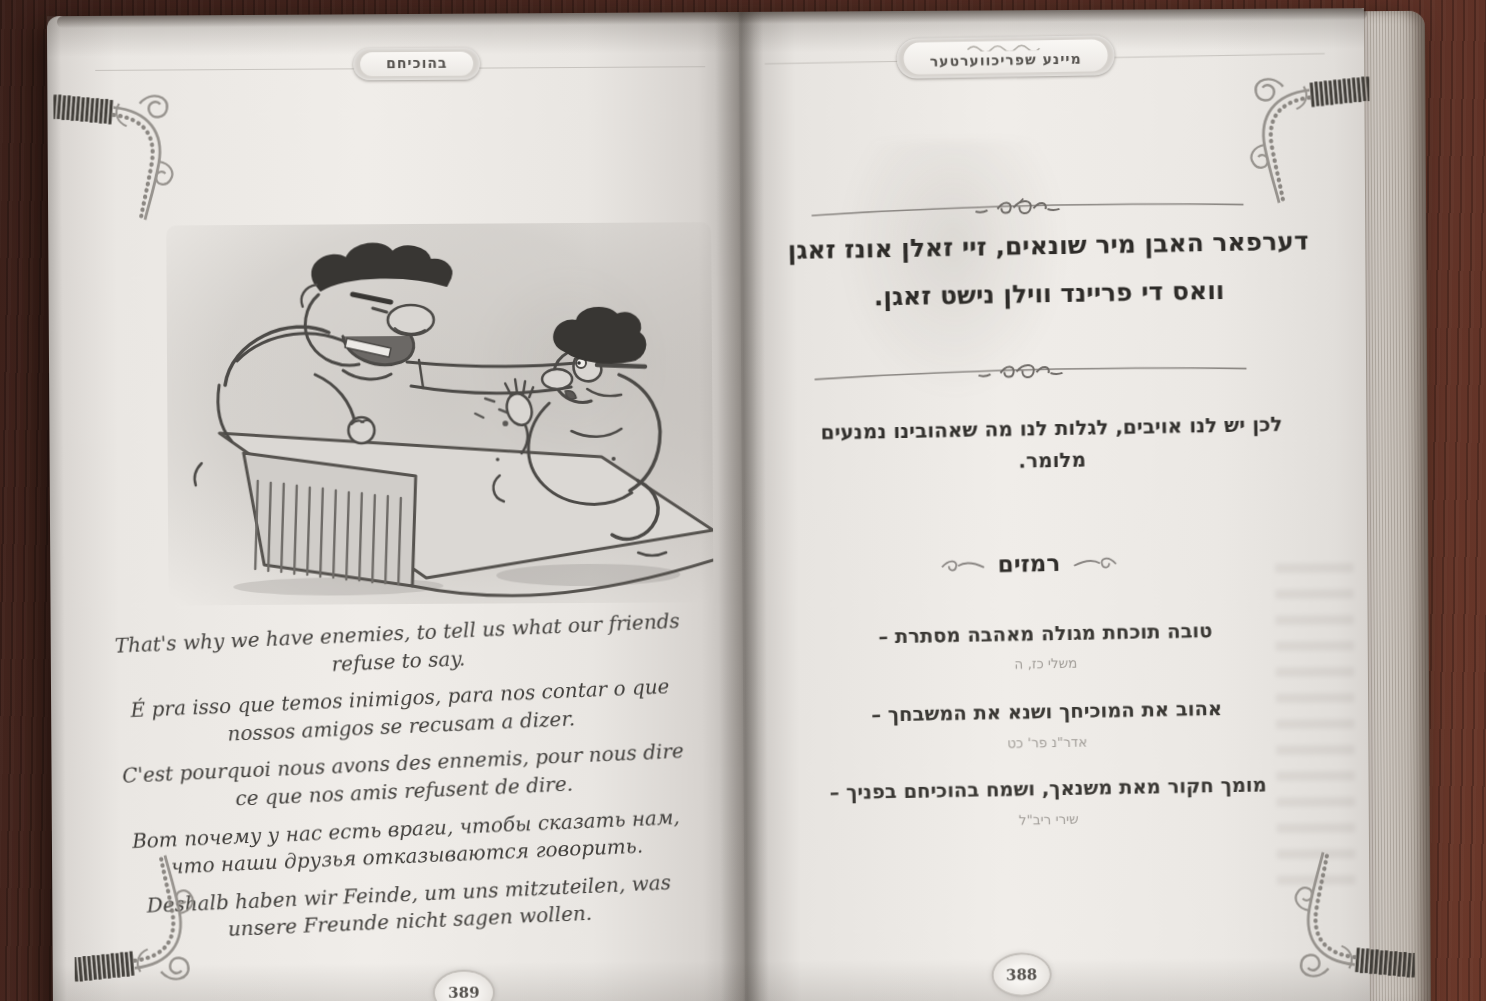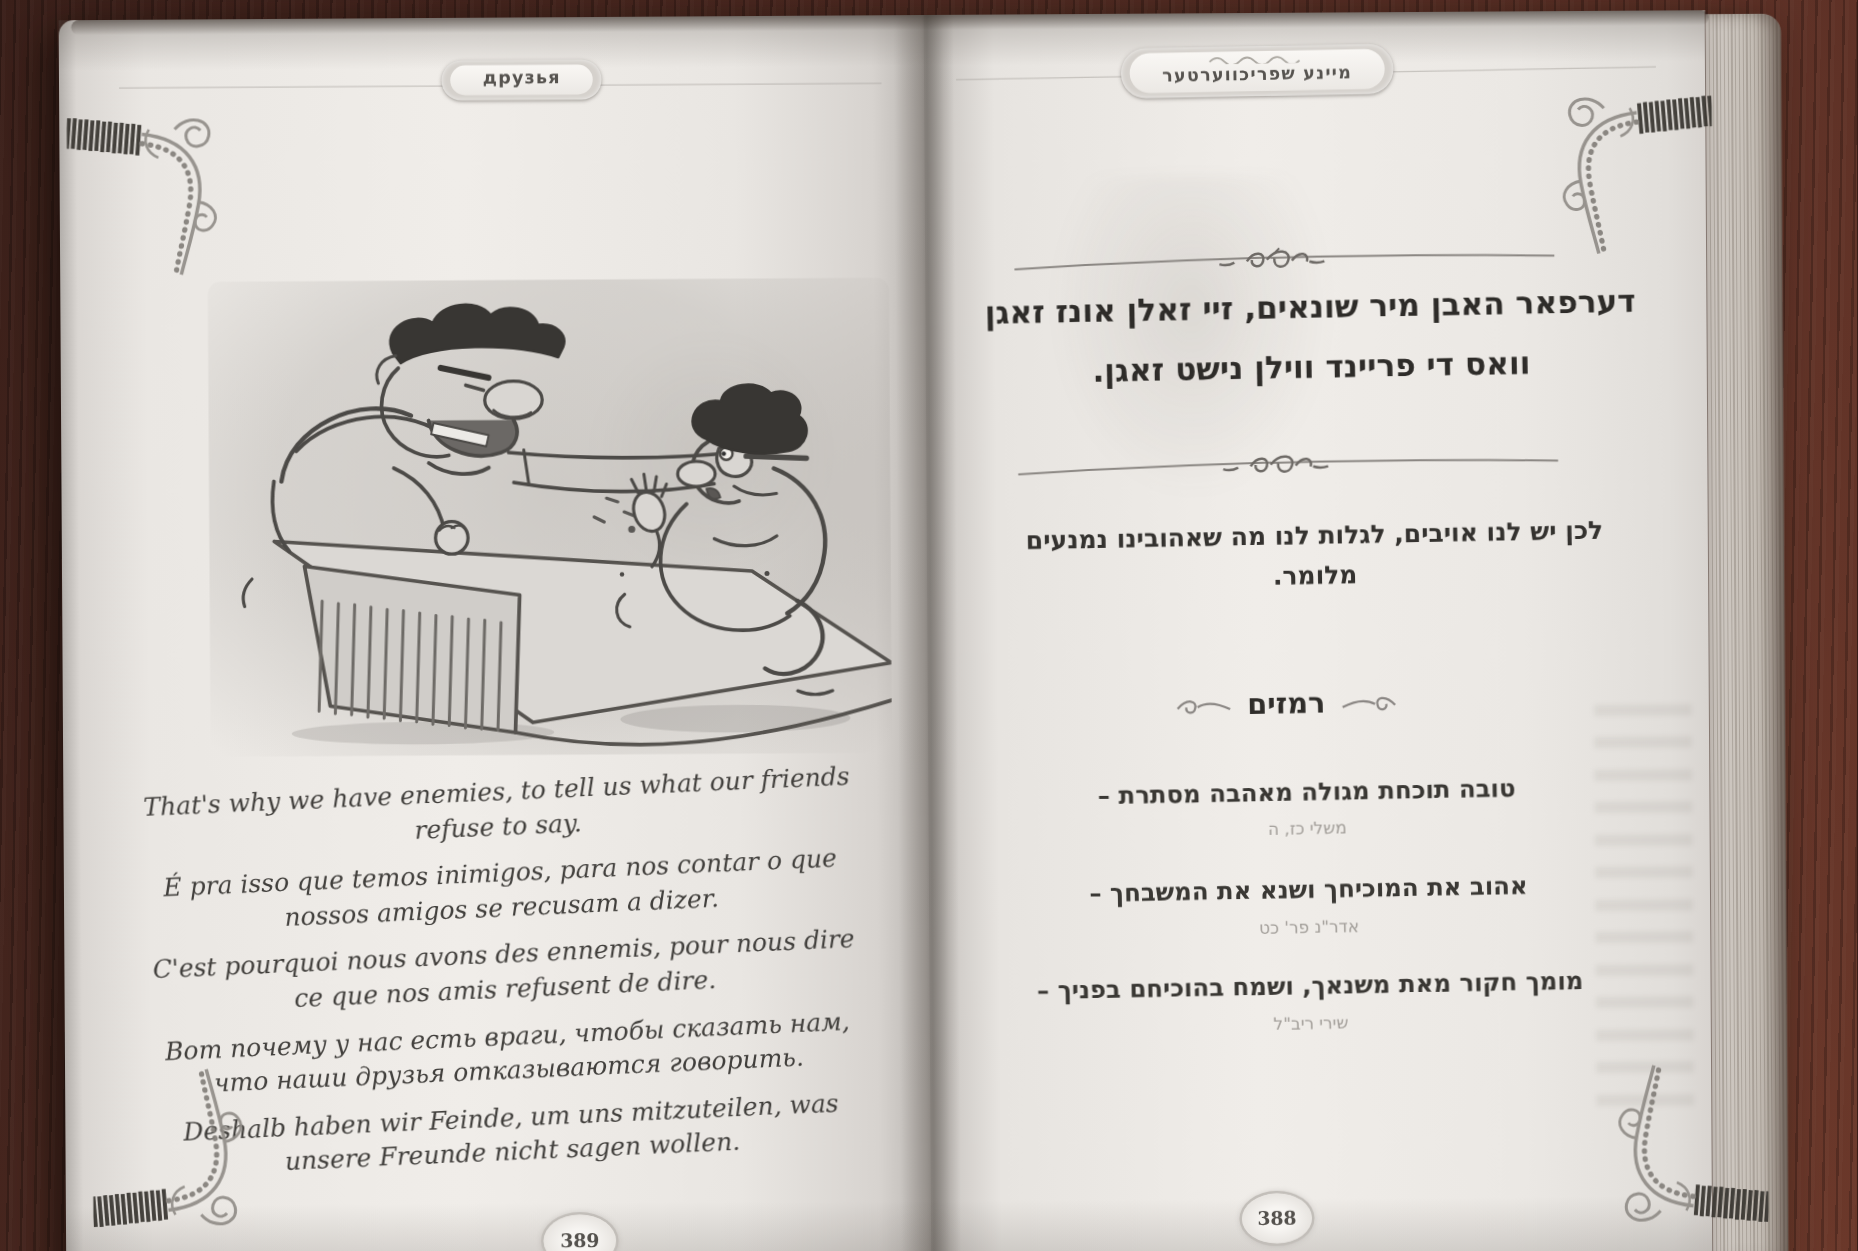--- a/index.html
+++ b/index.html
@@ -231,21 +231,21 @@
         <path d="M64,38 C102,42 118,66 112,98 C107,124 101,142 97,158"></path>
         <path d="M64,46 C98,50 110,70 104,100 C100,122 96,138 93,154" stroke-dasharray="0.5 6.5" stroke-width="4.5" stroke-linecap="round" stroke="#837f7a"></path>
         <path d="M92,34 c12,-14 32,-8 29,6 c-2,10 -16,12 -19,2 c-2,-8 7,-13 12,-7" stroke-width="2.6"></path>
         <path d="M112,96 c12,2 18,12 12,20 c-5,7 -15,5 -15,-3 c0,-6 7,-8 10,-4" stroke-width="2.4"></path>
         <path d="M70,34 c-6,10 -2,20 8,24" stroke-width="2.2"></path>
       </g>
     </svg>
 
     <div class="header-line" style="left:48px;top:54px;width:610px"></div>
     <div class="pill-outer" style="left:306px;top:34px">
-      <div class="pill-inner rtl">друзья</div>
+      <div class="pill-inner rtl">בהוכיחם</div>
     </div>
 
     <div class="illustration-wrap">
       <svg viewBox="0 0 545 380" width="545" height="380" stroke="#4c4a47" fill="none" stroke-width="3" stroke-linecap="round" stroke-linejoin="round">
 
         <ellipse cx="170" cy="362" rx="105" ry="9" fill="#8f8c88" opacity=".28" stroke="none"></ellipse>
         <ellipse cx="420" cy="352" rx="92" ry="11" fill="#8f8c88" opacity=".30" stroke="none"></ellipse>
 
         <g>
           <path d="M52,208 L434,234 L545,308 L258,354 Z" fill="#dbd8d4" stroke="#56534f"></path>

